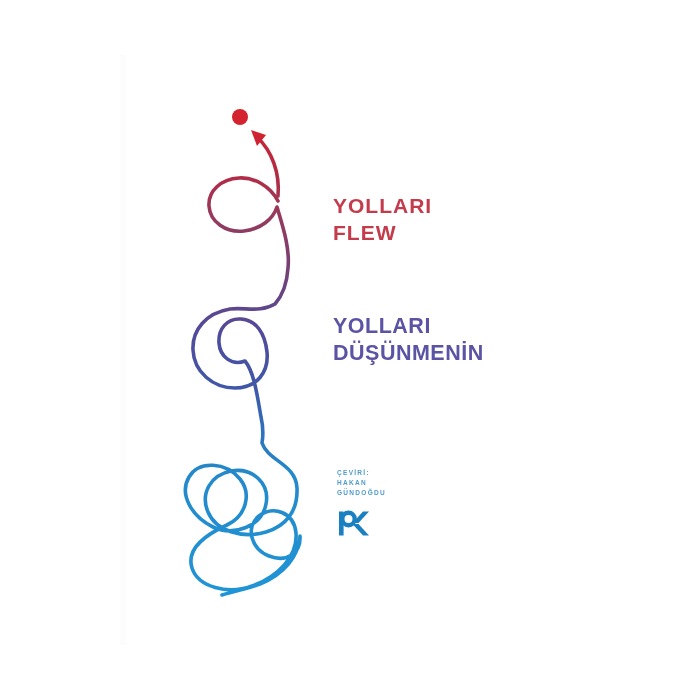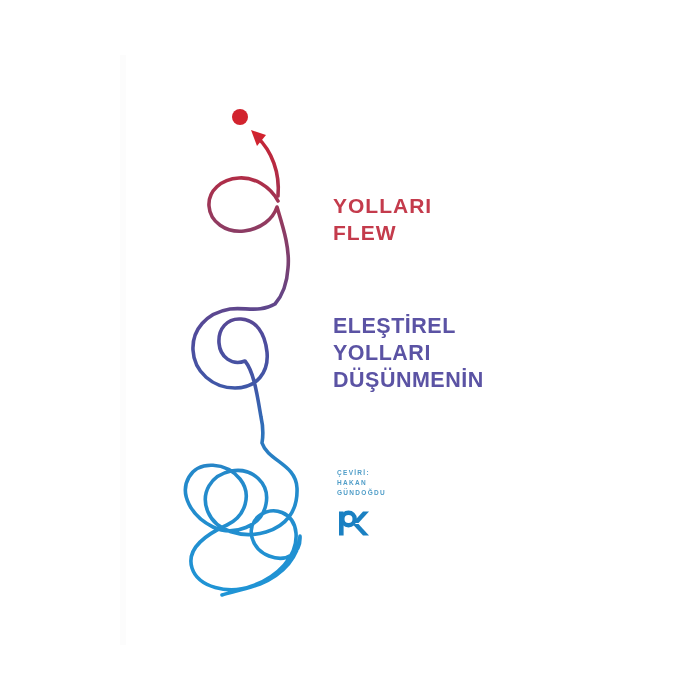--- a/index.html
+++ b/index.html
@@ -132,21 +132,20 @@
              C 299 556, 284 574, 260 584
              C 247 589, 232 592, 222 595" fill="none" stroke="url(#threadGrad)" stroke-width="3.6" stroke-linecap="round" stroke-linejoin="round"></path>
   </svg>
 
   <div class="author-block">
     <div>YOLLARI</div>
     <div>FLEW</div>
   </div>
 
   <div class="title-block">
-    <div>ELEŞTİREL</div>
     <div>YOLLARI</div>
     <div>DÜŞÜNMENİN</div>
   </div>
 
   <div class="translator-block">
     <div>ÇEVİRİ:</div>
     <div>HAKAN</div>
     <div>GÜNDOĞDU</div>
   </div>
 

